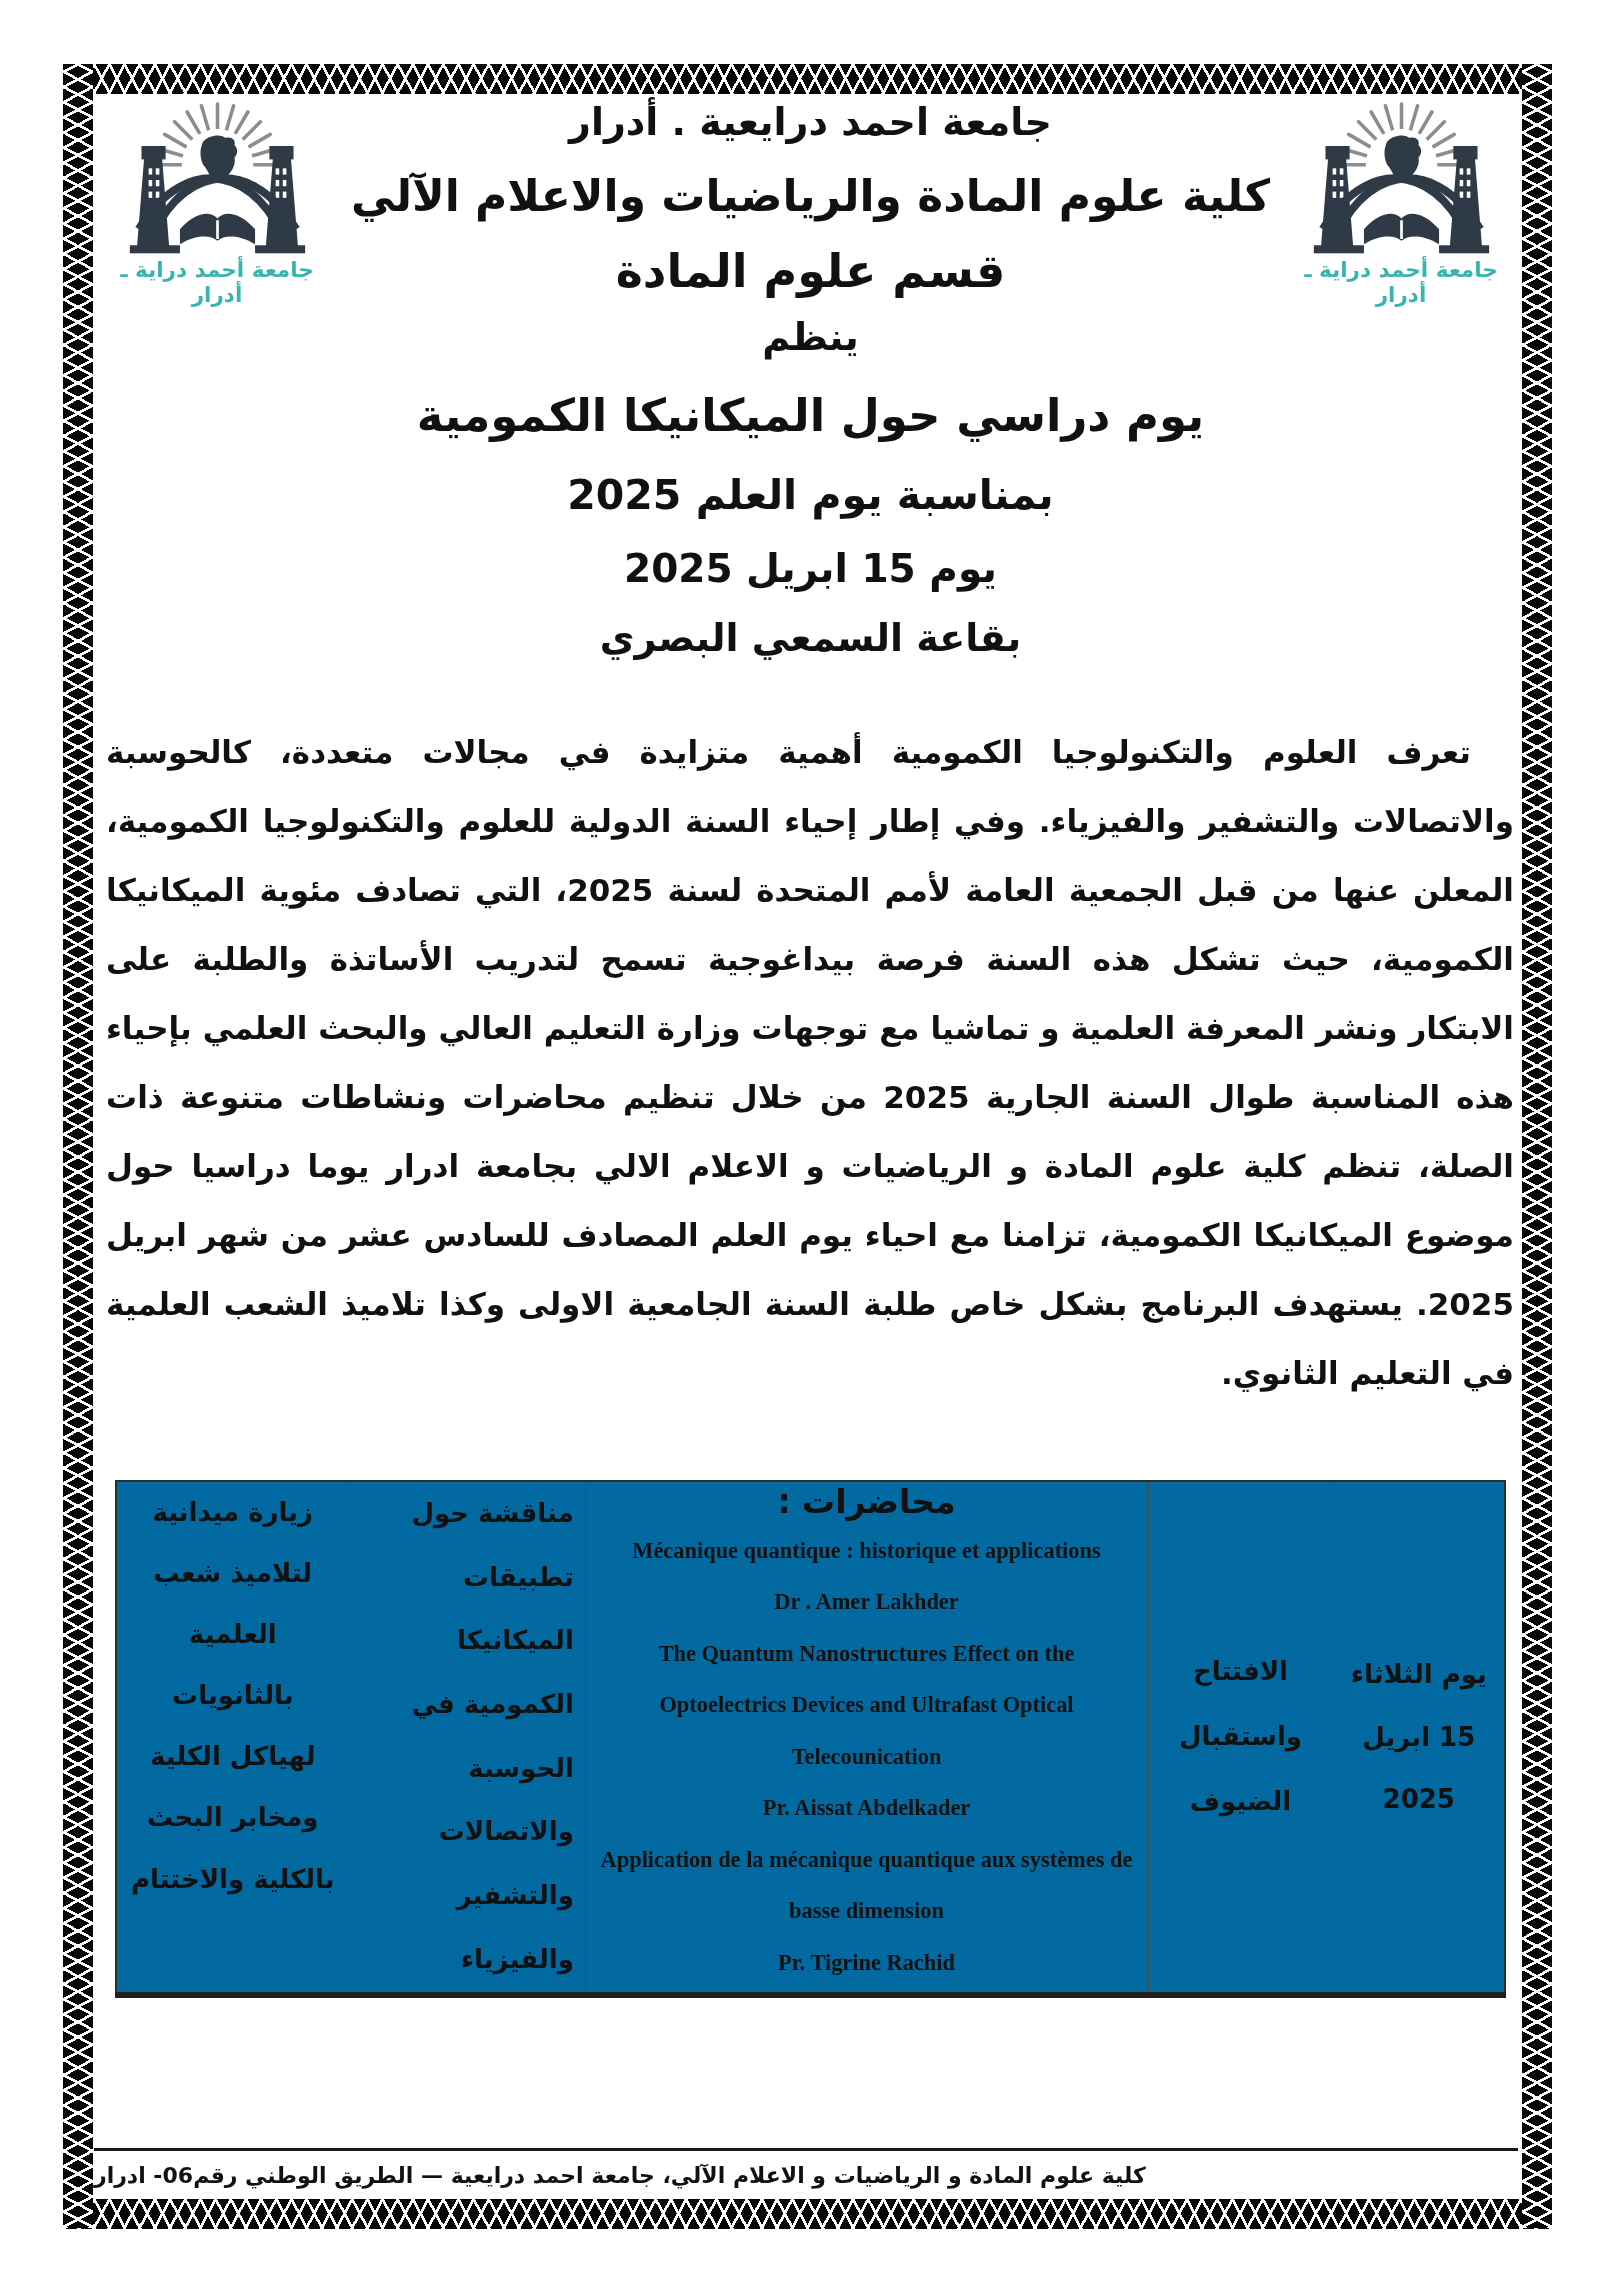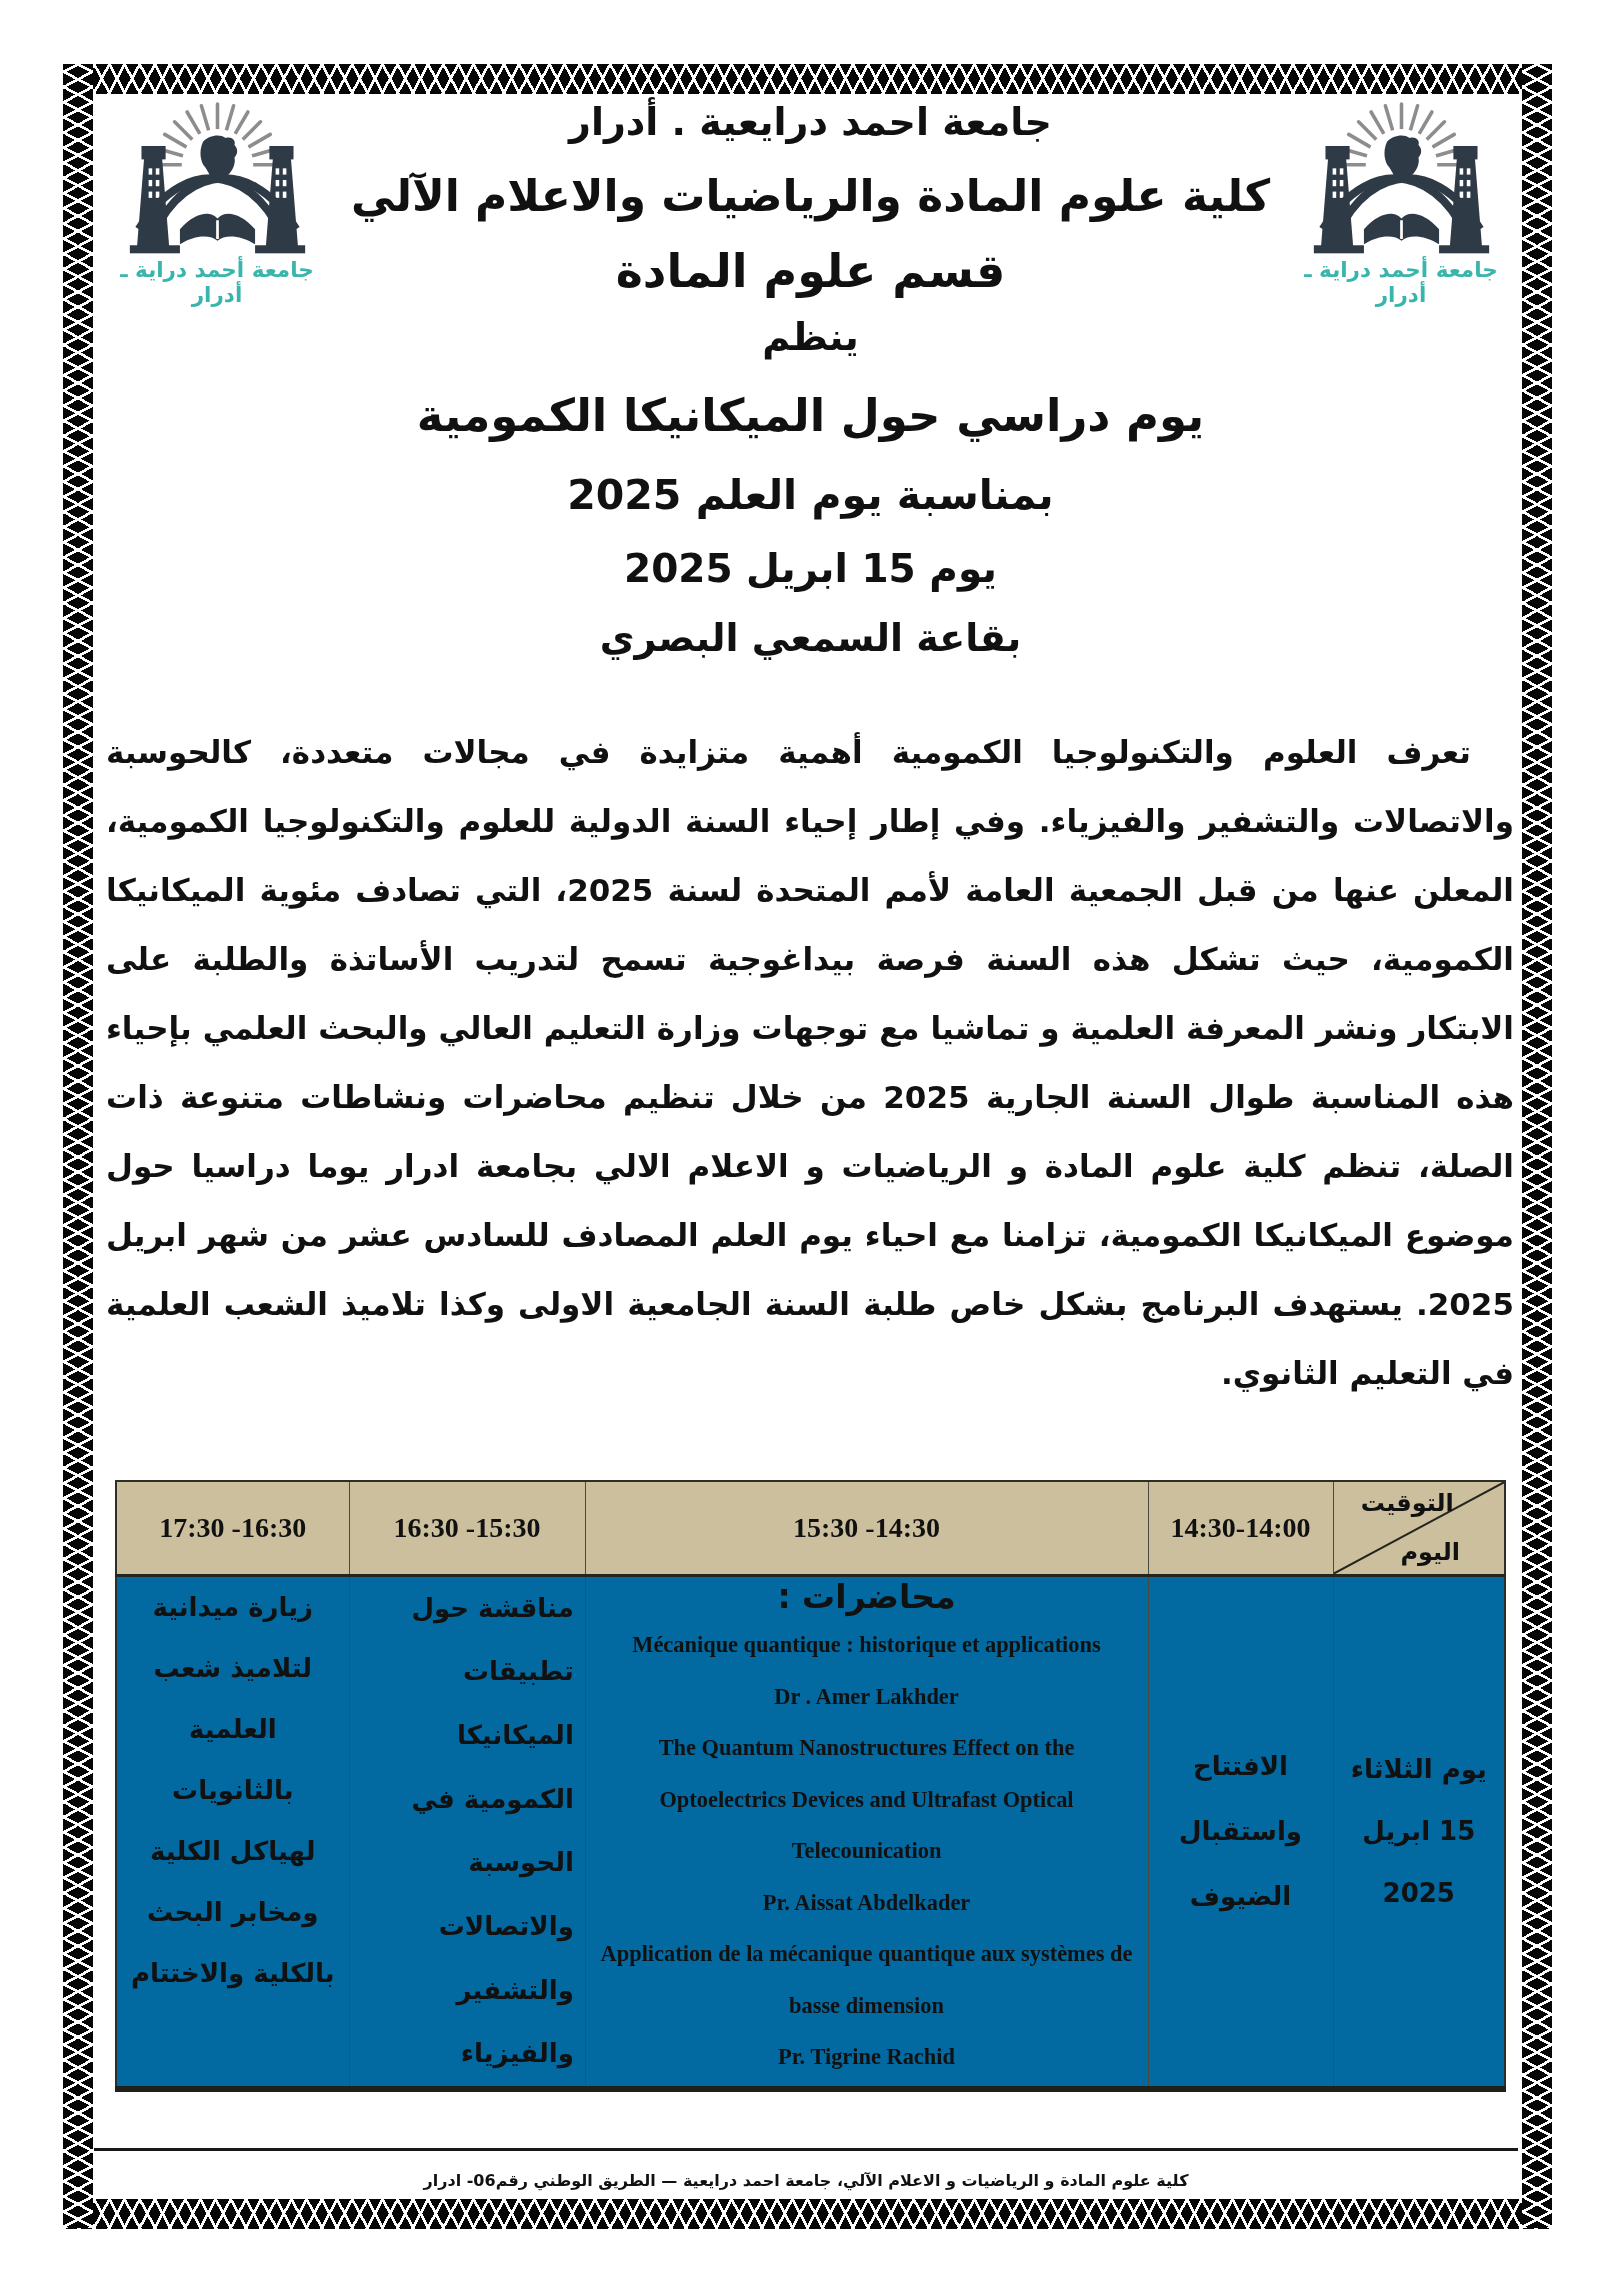--- a/index.html
+++ b/index.html
@@ -115,24 +115,24 @@
     line-height:2.3;
     direction:ltr;
   }
   .discussion-cell{vertical-align:top;text-align:right;font-size:26px;line-height:2.45;padding-top:16px;}
   .visit-cell{vertical-align:top;text-align:center;font-size:26px;line-height:2.35;padding-top:16px;}
 
   
   .footer{
     position:absolute;left:94px;top:2148px;width:1424px;
     border-top:3.6px solid #181818;
-    padding-top:20px;
-    text-align:center;
-    direction:rtl;
-    font-size:16px;font-weight:bold;
+    padding-top:12px;
+    text-align:left;
+    direction:rtl;
+    font-size:22px;font-weight:bold;
   }
 </style>
 </head>
 <body>
 
 <div class="page">
 
   <div class="band band-h band-top"></div>
   <div class="band band-h band-bottom"></div>
   <div class="band band-v band-left"></div>
@@ -256,33 +256,20 @@
 
   <table class="program-table" dir="rtl">
     <colgroup>
       <col style="width:172px">
         <col style="width:185px">
         <col style="width:563px">
         <col style="width:236px">
         <col style="width:233px">
     </colgroup>
     <tbody>
-      <tr class="head-row">
-        <th class="corner-cell">
-          <svg class="diag" viewBox="0 0 100 100" preserveAspectRatio="none">
-            <path d="M0,100 L100,0" stroke="#25251e" stroke-width="2" vector-effect="non-scaling-stroke" fill="none"></path>
-          </svg>
-          <span class="corner-top">التوقيت</span>
-          <span class="corner-bottom">اليوم</span>
-        </th>
-        <th dir="ltr">14:30-14:00</th>
-        <th dir="ltr">15:30 -14:30</th>
-        <th dir="ltr">16:30 -15:30</th>
-        <th dir="ltr">17:30 -16:30</th>
-      </tr>
       <tr class="body-row">
         <td class="day-cell">يوم الثلاثاء 15 ابريل 2025</td>
         <td class="opening-cell">الافتتاح واستقبال الضيوف</td>
         <td class="lectures-cell">
           <div class="lectures-title">محاضرات :</div>
           <div class="lectures-list">
               <div class="lecture-line">Mécanique quantique : historique et applications</div>
               <div class="lecture-line">Dr . Amer Lakhder</div>
               <div class="lecture-line">The Quantum Nanostructures Effect on the Optoelectrics Devices and Ultrafast Optical Telecounication</div>
               <div class="lecture-line">Pr. Aissat Abdelkader</div>

